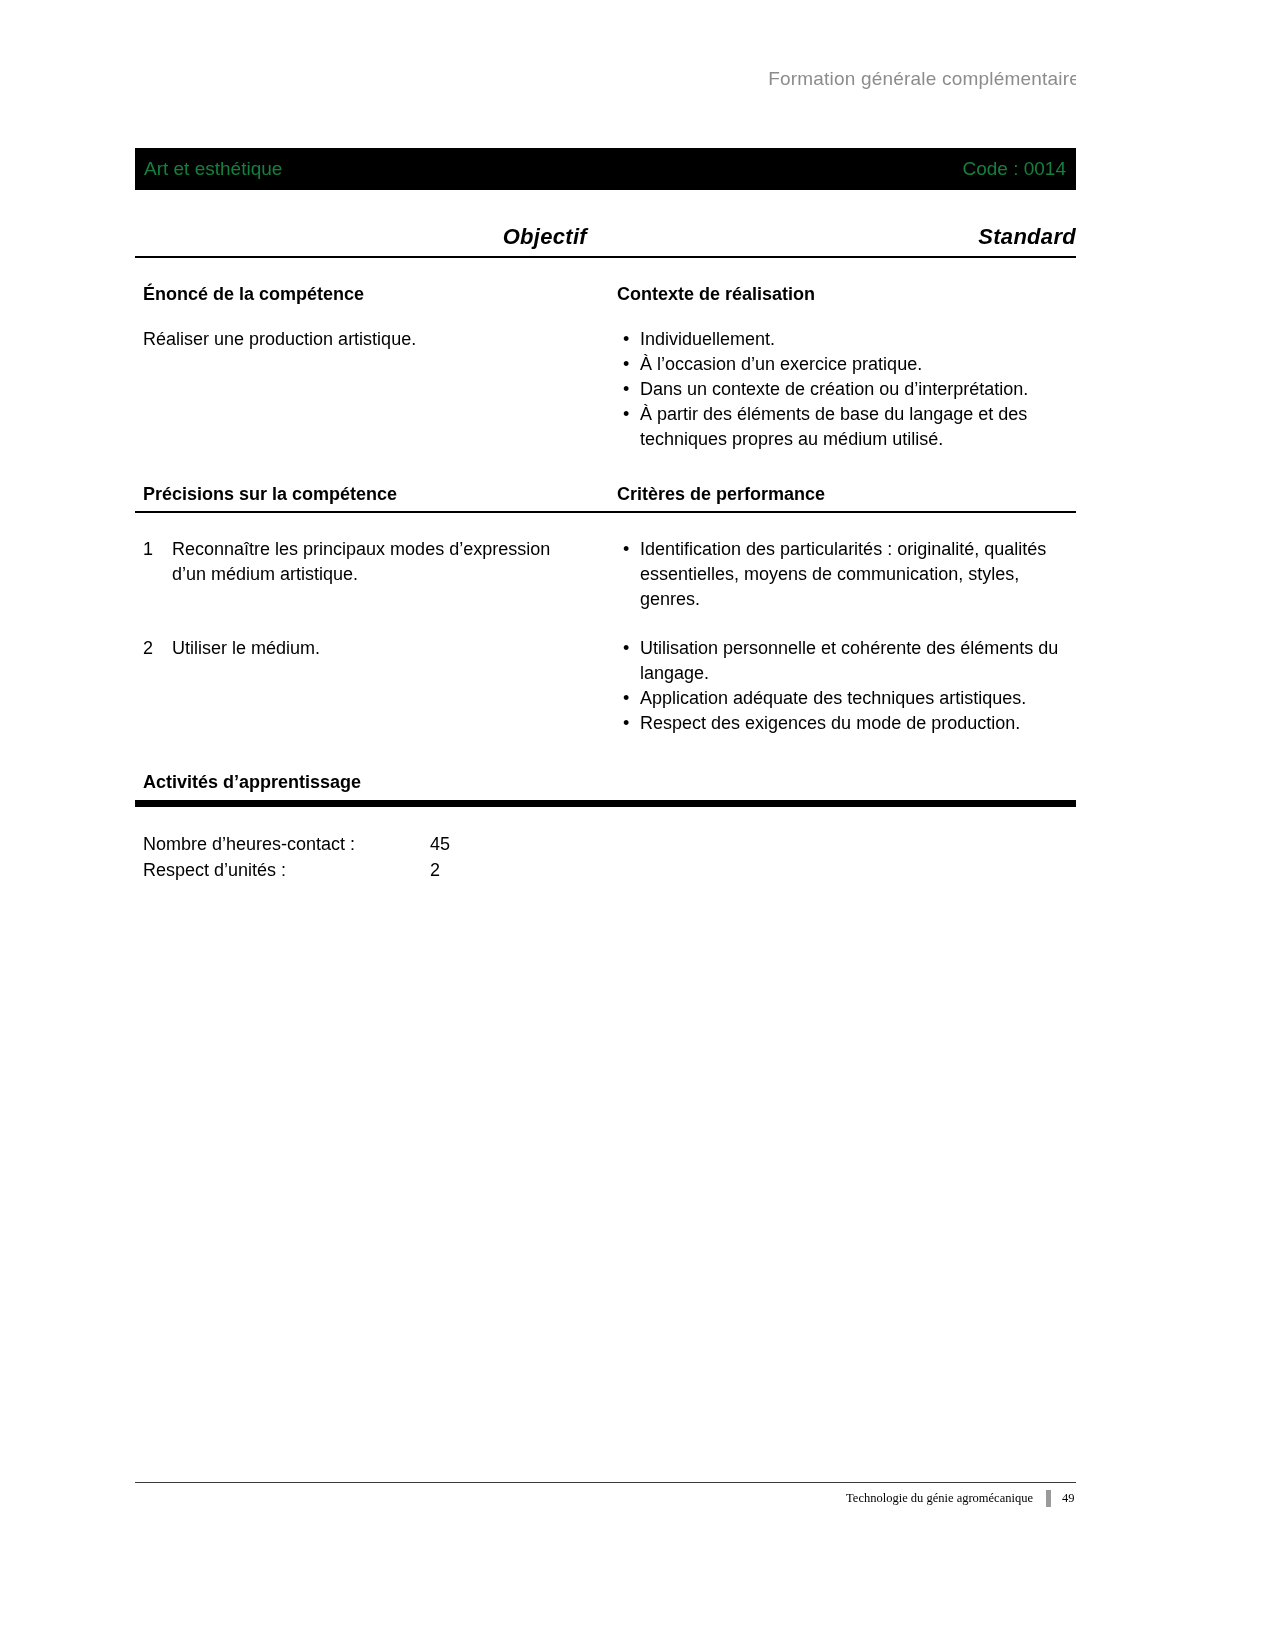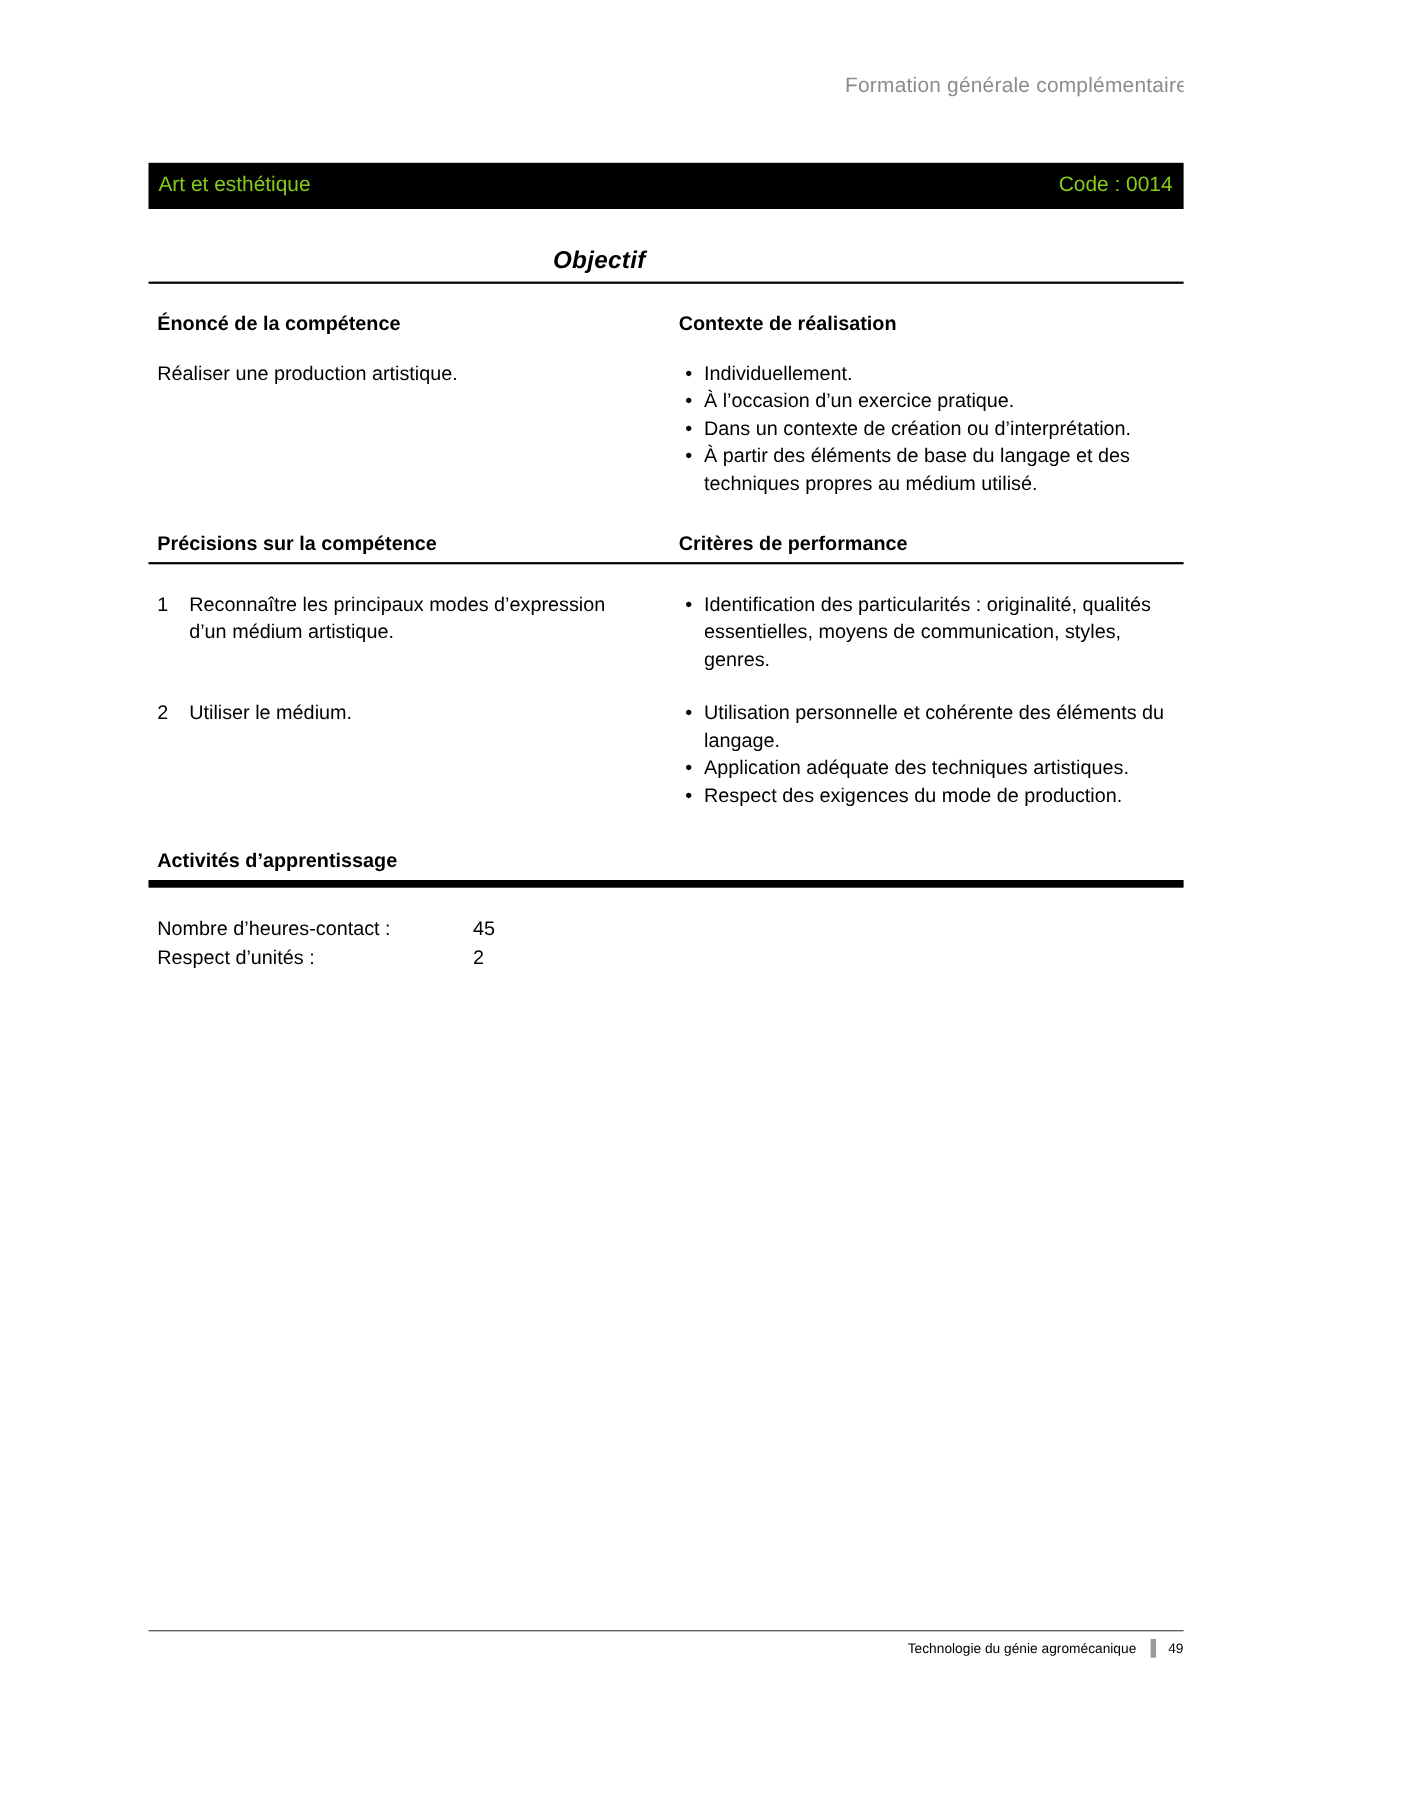--- a/index.html
+++ b/index.html
@@ -22,21 +22,21 @@
     color:#8c8c8c;
     letter-spacing:0.2px;
   }
   .banner {
     position:absolute;
     left:135px;
     top:148px;
     width:945px;
     height:42px;
     background:#000000;
-    color:#84cc16;
+    color:#15803d;
     display:flex;
     justify-content:space-between;
     align-items:center;
     box-sizing:border-box;
     padding:0 14px 0 9px;
     font-size:19px;
   }
   .flow {
     position:absolute;
     left:135px;
@@ -120,20 +120,21 @@
     position:absolute;
     left:135px;
     top:1482px;
     width:945px;
     border-top:1px solid #3a3a3a;
     padding-top:7px;
     display:flex;
     justify-content:flex-end;
     align-items:center;
     font-size:12.5px;
+    font-family:Liberation Serif, serif;
   }
   .footer .vbar {
     width:5px;
     height:17px;
     background:#9a9a9a;
     margin:0 11px 0 13px;
   }
   .footer .pageno { min-width:18px; text-align:left; }
 </style>
 </head>
@@ -147,20 +148,21 @@
 
   <div class="banner">
     <span>Art et esthétique</span>
     <span>Code : 0014</span>
   </div>
 
   <div class="flow">
 
     <div class="twocol colheads">
       <div class="col-left colhead">Objectif</div>
+      <div class="col-right colhead">Standard</div>
     </div>
 
     <div class="twocol row1">
       <div class="col-left">
         <p class="sect-title">Énoncé de la compétence</p>
         <p class="body-text">Réaliser une production artistique.</p>
       </div>
       <div class="col-right">
         <p class="sect-title">Contexte de réalisation</p>
         <div class="bullets">

